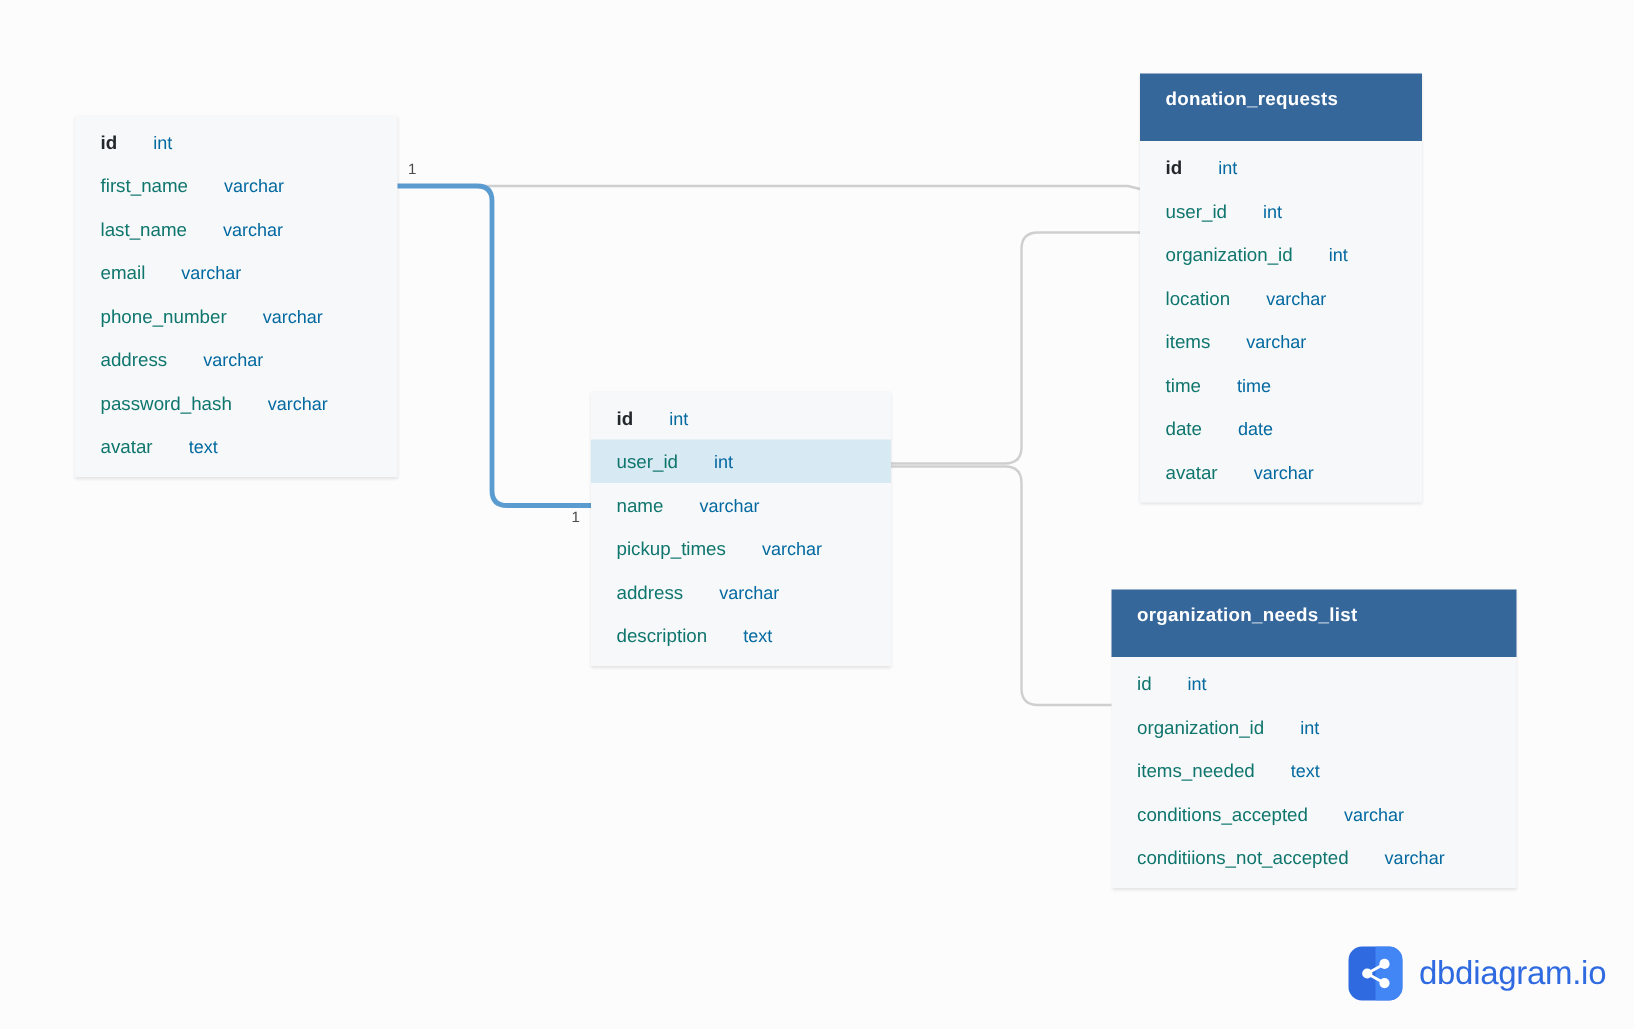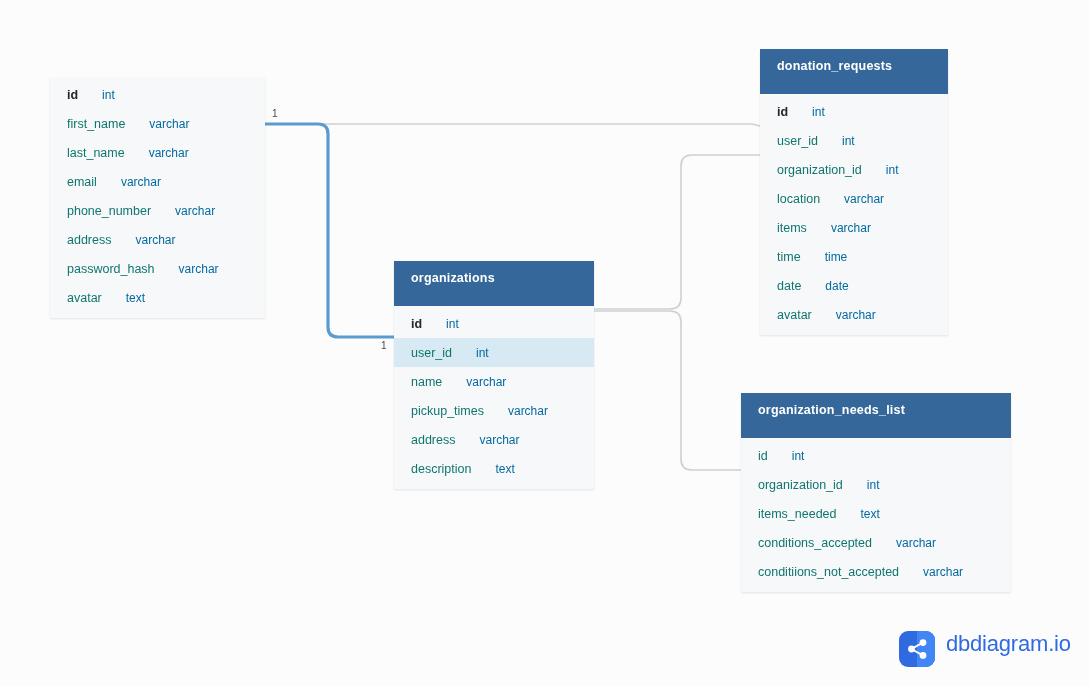--- a/index.html
+++ b/index.html
@@ -99,21 +99,21 @@
     font-size: 12px;
     margin-left: 24px;
   }
 
   
   #logo {
     position: absolute;
     left: 899px;
     top: 631px;
     display: flex;
-    align-items: flex-start;
+    align-items: center;
     gap: 11px;
   }
   #logo-mark {
     width: 36px;
     height: 36px;
     border-radius: 9px;
     background: #2f6ae1;
     position: relative;
     overflow: hidden;
     flex: none;
@@ -182,21 +182,20 @@
             <span class="field-name">password_hash</span>
             <span class="field-type">varchar</span>
           </div>
           <div class="field">
             <span class="field-name">avatar</span>
             <span class="field-type">text</span>
           </div>
         </div>
       </div>
       <div class="table" style="left: 394px; top: 261px; width: 200px;">
-        <div class="table-header">organizations</div>
         <div class="table-body">
           <div class="field pk">
             <span class="field-name">id</span>
             <span class="field-type">int</span>
           </div>
           <div class="field highlight">
             <span class="field-name">user_id</span>
             <span class="field-type">int</span>
           </div>
           <div class="field">

